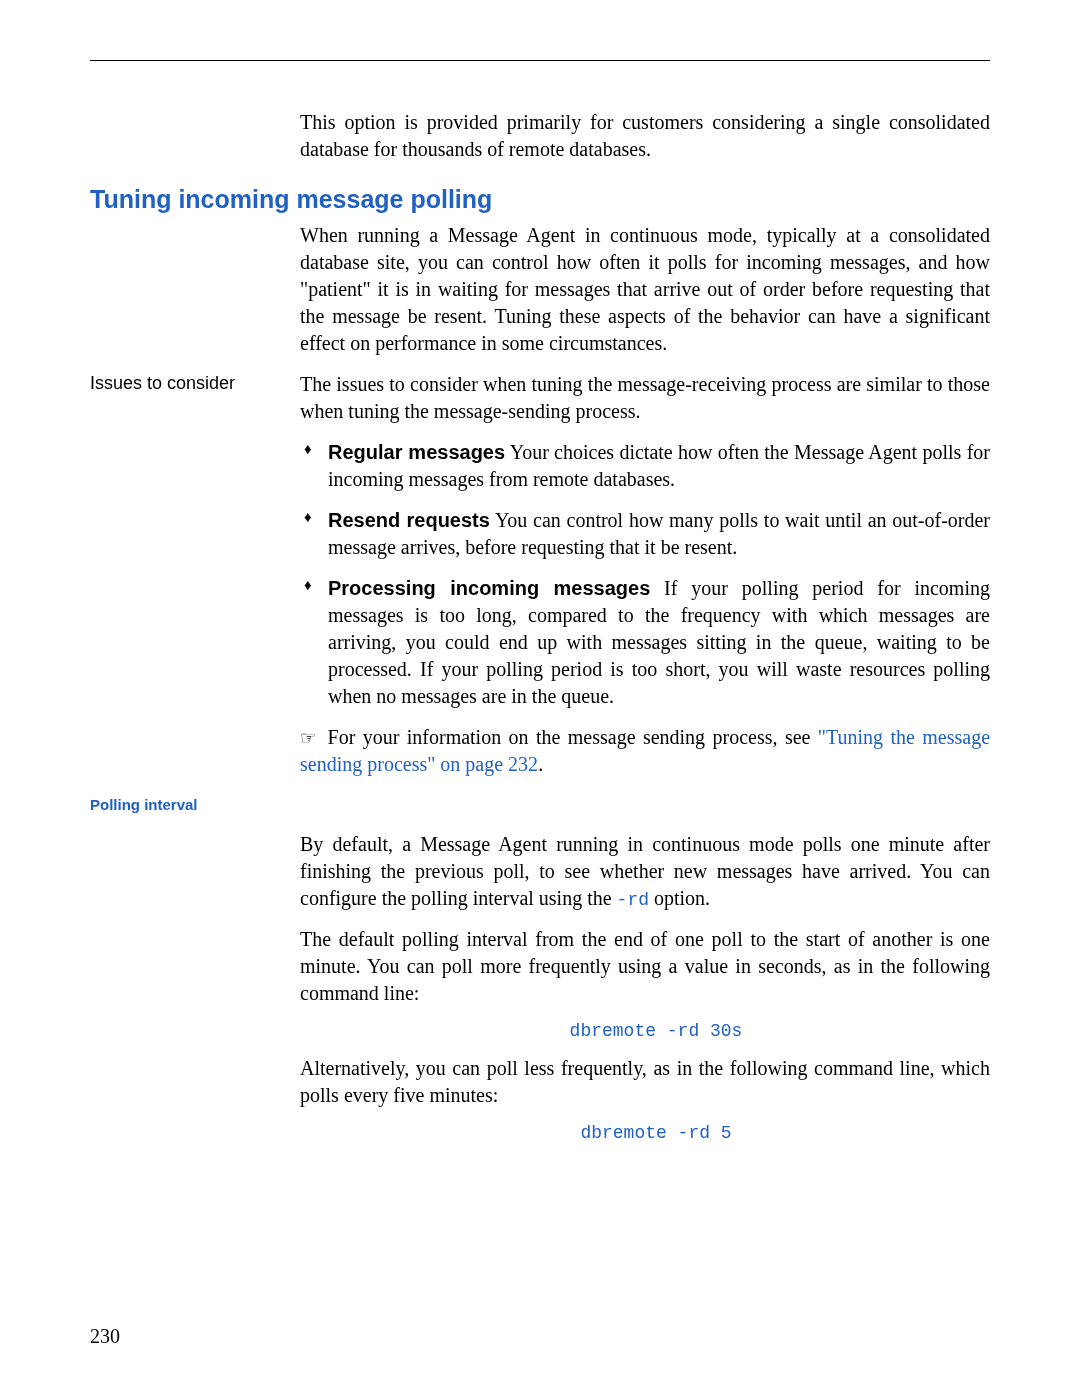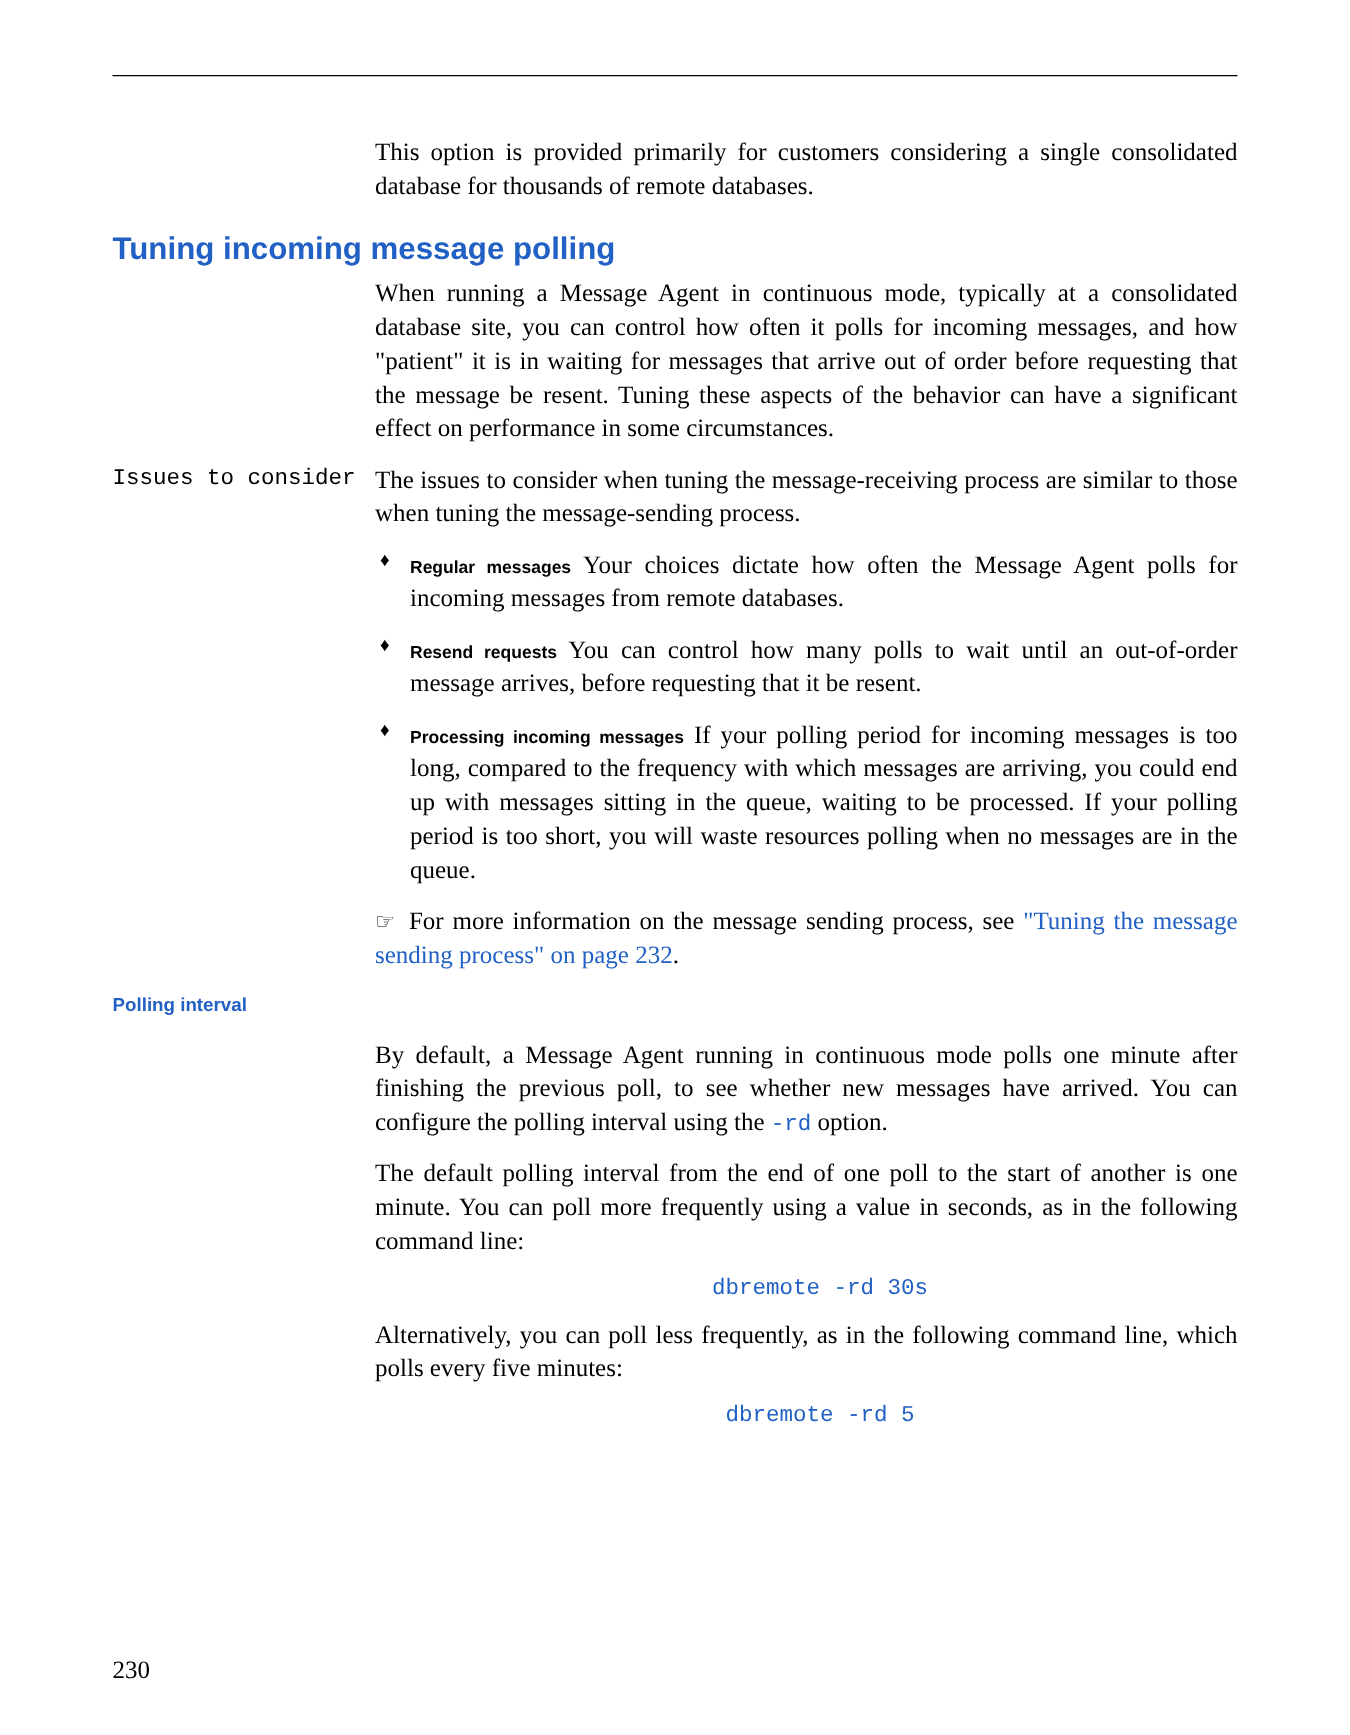--- a/index.html
+++ b/index.html
@@ -34,21 +34,21 @@
     margin-bottom: 8px;
   }
   .sidebar-row {
     position: relative;
   }
   .sidebar-label {
     position: absolute;
     left: 0;
     top: 0;
     width: 200px;
-    font-family: Liberation Mono, monospace;
+    font-family: Liberation Sans, sans-serif;
     font-size: 18px;
     color: #000;
     line-height: 1.35;
   }
   .bullet-list {
     list-style: none;
     padding-left: 0;
   }
   .bullet-item {
     position: relative;
@@ -60,21 +60,21 @@
   .bullet-item::before {
     content: "♦";
     position: absolute;
     left: 4px;
     top: 0;
     font-size: 15px;
   }
   .bold-sans {
     font-family: Arial, Helvetica, sans-serif;
     font-weight: bold;
-    font-size: 14px;
+    font-size: 20px;
   }
   .pointer {
     font-size: 18px;
     margin-right: 4px;
   }
   .link {
     color: #2160c4;
   }
   .subheading {
     font-family: Arial, Helvetica, sans-serif;
@@ -132,21 +132,21 @@
       <li class="bullet-item">
         <span class="bold-sans">Resend requests</span><span>   You can control how many polls to wait until an out-of-order message arrives, before requesting that it be resent.</span>
       </li>
       <li class="bullet-item">
         <span class="bold-sans">Processing incoming messages</span><span>   If your polling period for incoming messages is too long, compared to the frequency with which messages are arriving, you could end up with messages sitting in the queue, waiting to be processed. If your polling period is too short, you will waste resources polling when no messages are in the queue.</span>
       </li>
     </ul>
 
     <p class="para">
       <span class="pointer">☞</span>
-      <span>For more information on the message sending process, see </span><span class="link">"Tuning the message sending process" on page 232</span><span>.</span>
+      <span>For your information on the message sending process, see </span><span class="link">"Tuning the message sending process" on page 232</span><span>.</span>
     </p>
   </div>
 </div>
 
 <h3 class="subheading">Polling interval</h3>
 
 <div class="content-col">
   <p class="para">
     <span>By default, a Message Agent running in continuous mode polls one minute after finishing the previous poll, to see whether new messages have arrived. You can configure the polling interval using the </span><span class="code">-rd</span><span> option.</span>
   </p>

